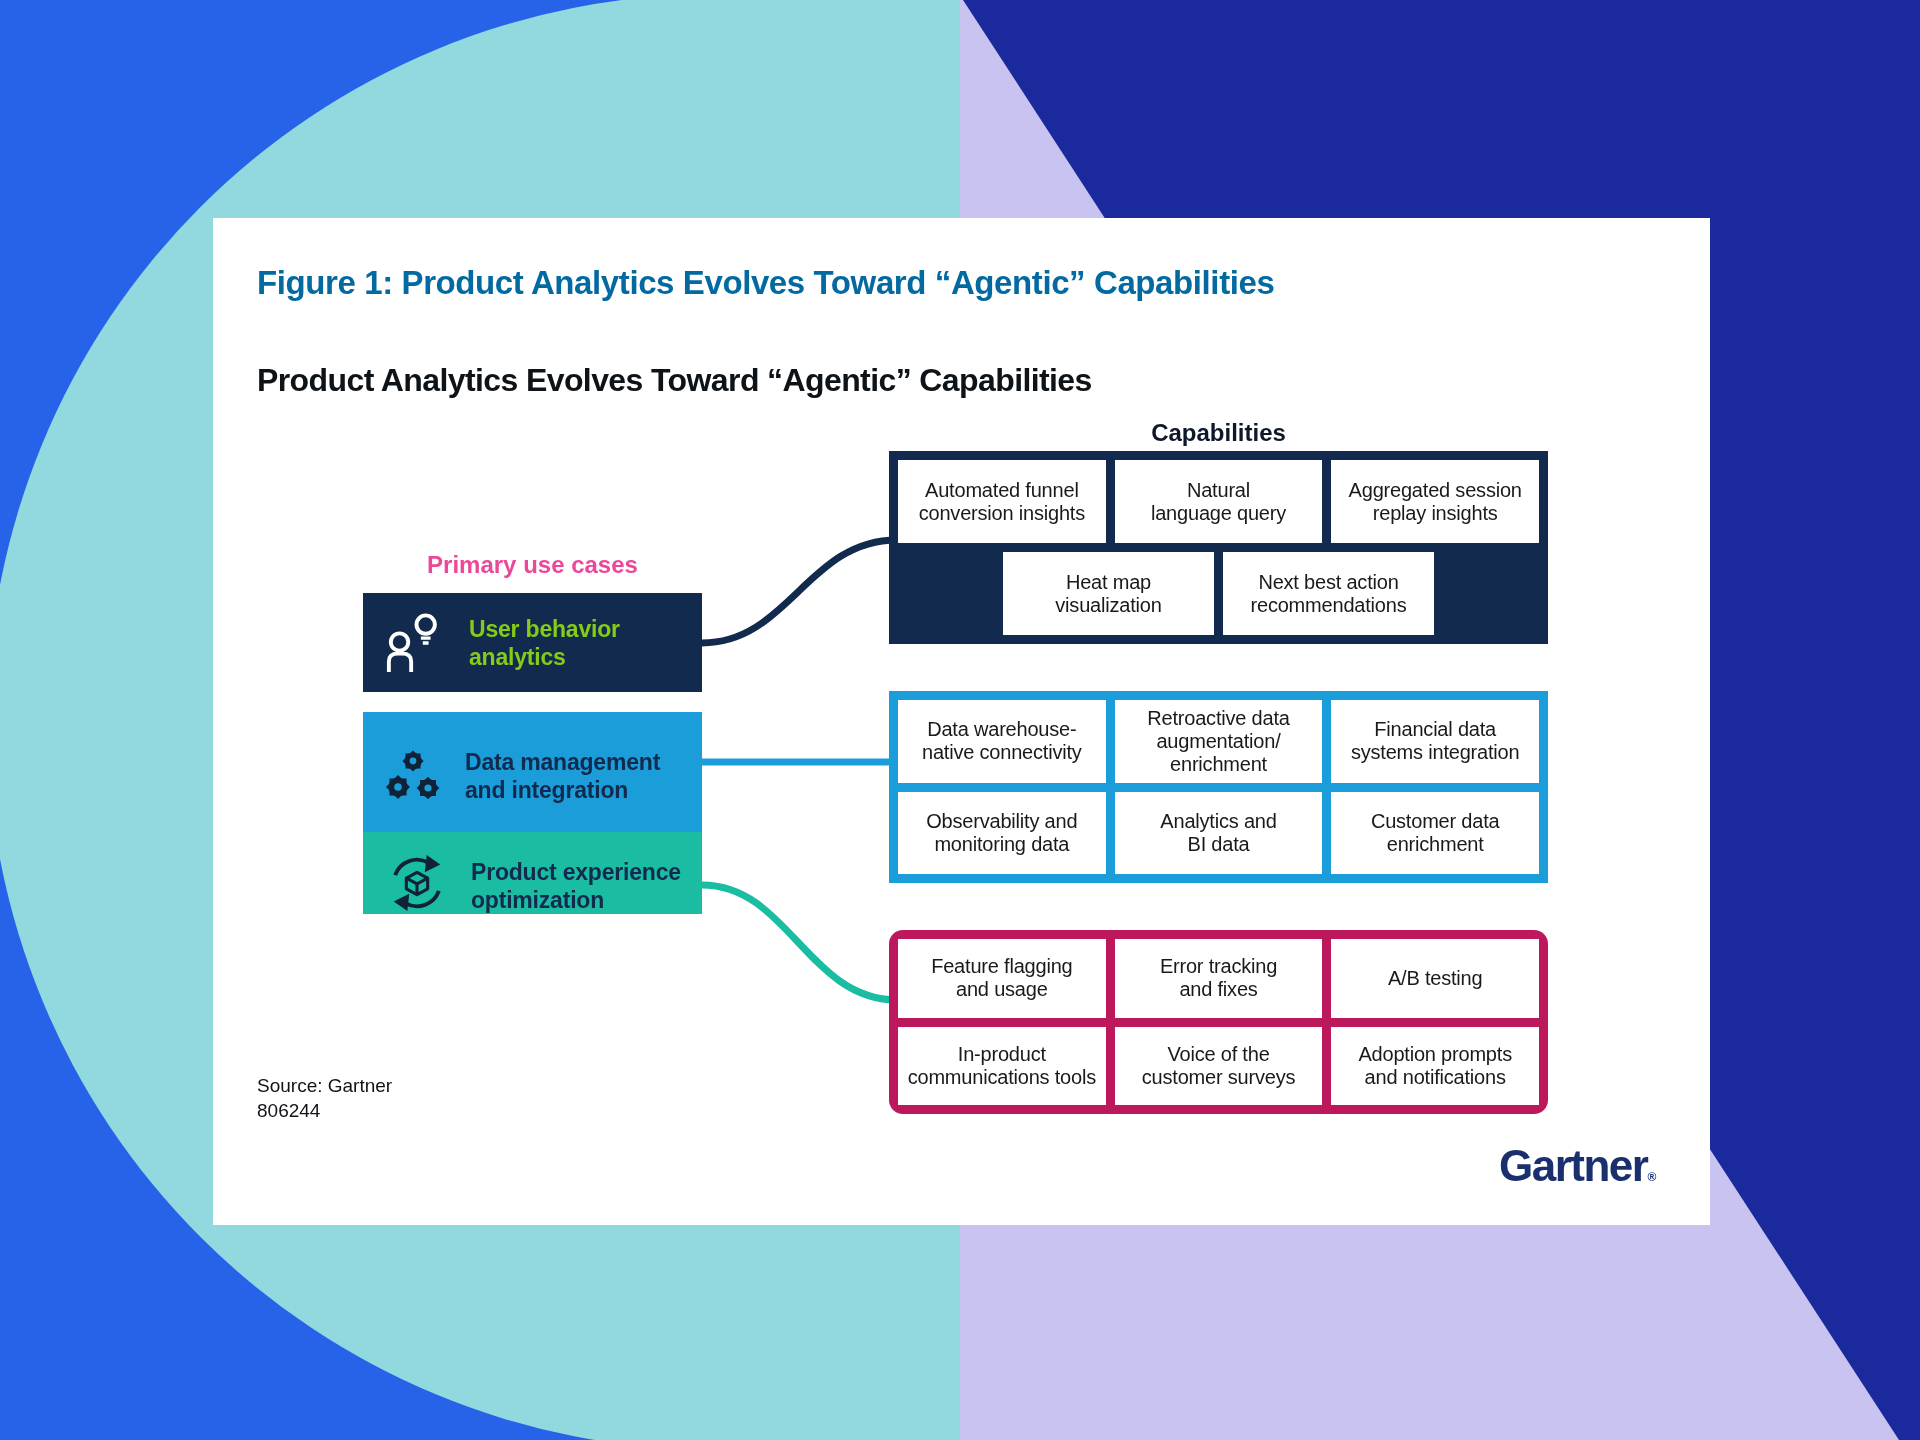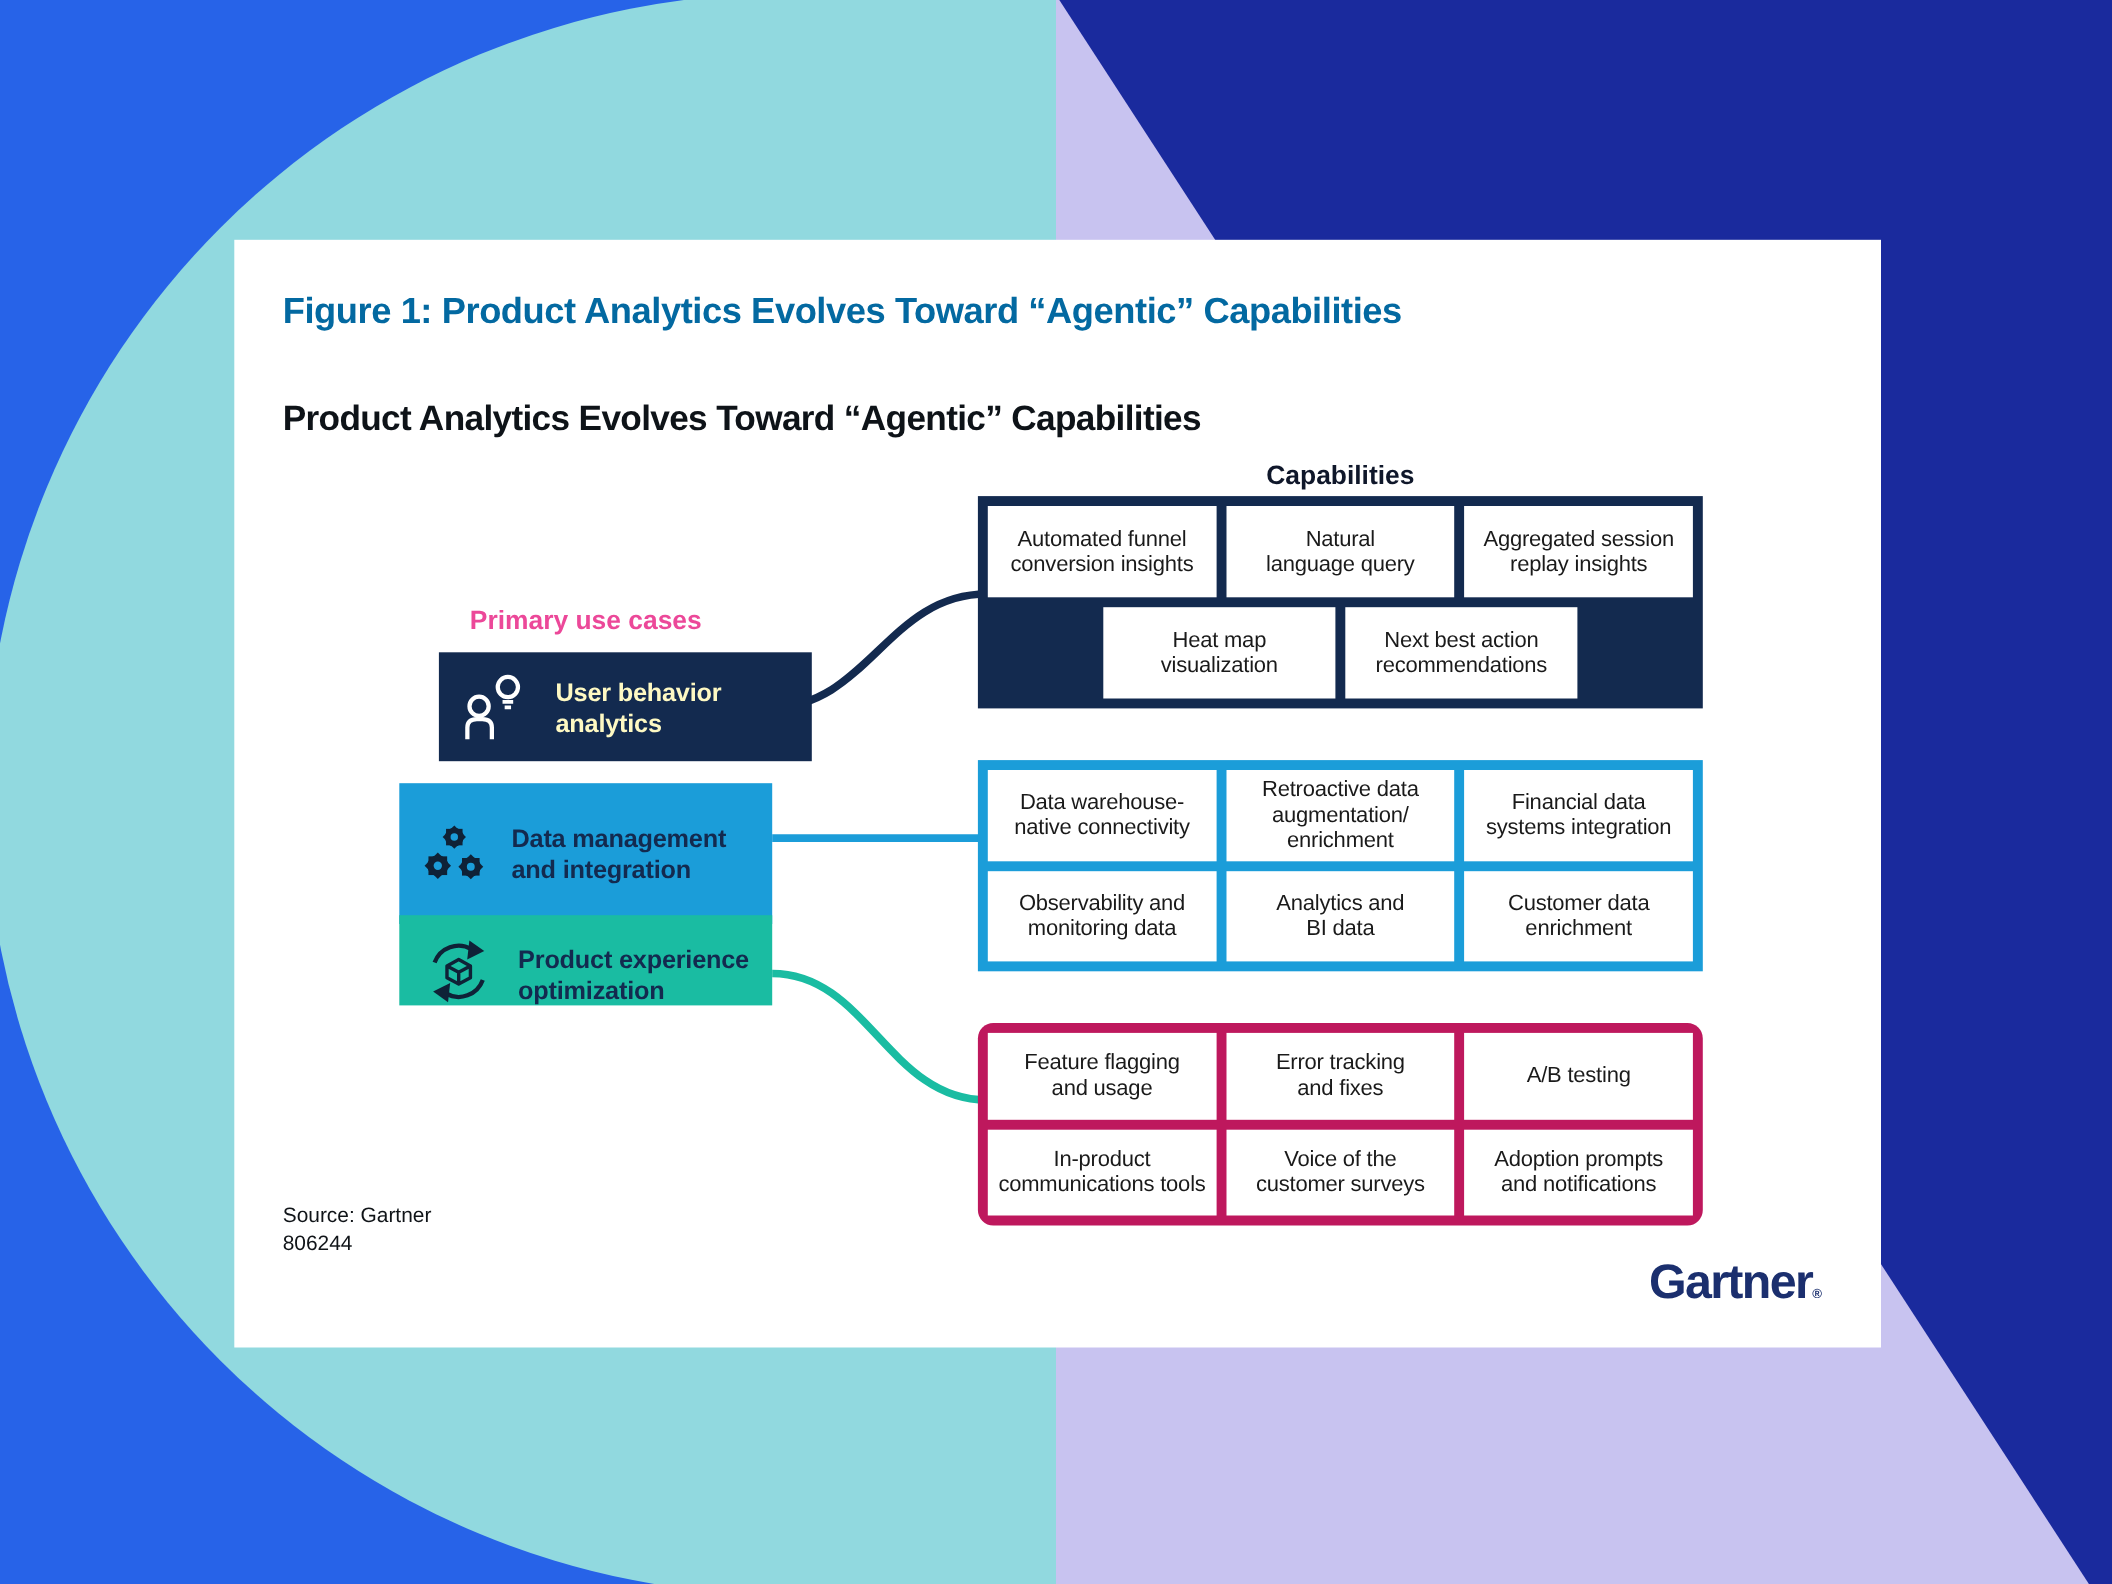--- a/index.html
+++ b/index.html
@@ -17,37 +17,37 @@
   .puc-label{position:absolute;left:150px;top:333px;width:339px;text-align:center;
              font-size:24px;font-weight:bold;color:#ec4899;}
 
   .connectors{position:absolute;left:0;top:0;pointer-events:none;}
 
   .usecase{position:absolute;left:150px;width:339px;display:flex;align-items:center;
            box-sizing:border-box;padding-left:22px;}
   .uc-icon{flex:0 0 auto;display:block;}
   .uc-label{margin-left:22px;font-weight:bold;font-size:23px;line-height:28px;
             white-space:pre-line;letter-spacing:-0.2px;}
-  .uc1{top:375px;height:99px;background:#132A4F;color:#fef9c3;margin-left:36px;}
+  .uc1{top:375px;height:99px;background:#132A4F;color:#84cc16;}
   .uc2{top:494px;height:128px;background:#1B9DD9;color:#132A4F;}
   .uc3{top:614px;height:82px;background:#1ABCA2;color:#132A4F;align-items:flex-end;}
 
   .group{position:absolute;left:676px;width:659px;box-sizing:border-box;padding:9px;
          display:flex;flex-direction:column;gap:9px;}
   .g-navy{top:233px;height:193px;background:#132A4F;}
   .g-blue{top:473px;height:192px;background:#1B9DD9;}
   .g-teal{top:712px;height:184px;background:#be185d;border-radius:14px;}
   .grow{display:flex;gap:9px;flex:1;}
   .grow.center{justify-content:center;}
   .cell{background:#FFFFFF;flex:1;display:flex;align-items:center;justify-content:center;
         text-align:center;white-space:pre-line;font-size:20px;line-height:23px;
         color:#1A1A1A;letter-spacing:-0.2px;}
   .cell.fixed{flex:0 0 211px;}
 
-  .source{position:absolute;left:44px;top:855px;font-size:19px;line-height:25px;color:#101418;margin-top:20px;}
+  .source{position:absolute;left:44px;top:855px;font-size:19px;line-height:25px;color:#101418;}
   .logo{position:absolute;left:1286px;top:923px;font-size:44px;font-weight:bold;
         color:#1B2F6E;letter-spacing:-1.5px;}
   .logo .reg{font-size:12px;letter-spacing:0;}
 </style>
 </head>
 <body>
 
 <div class="canvas">
 
   <svg class="bg-svg" width="1920" height="1440" viewBox="0 0 1920 1440">

